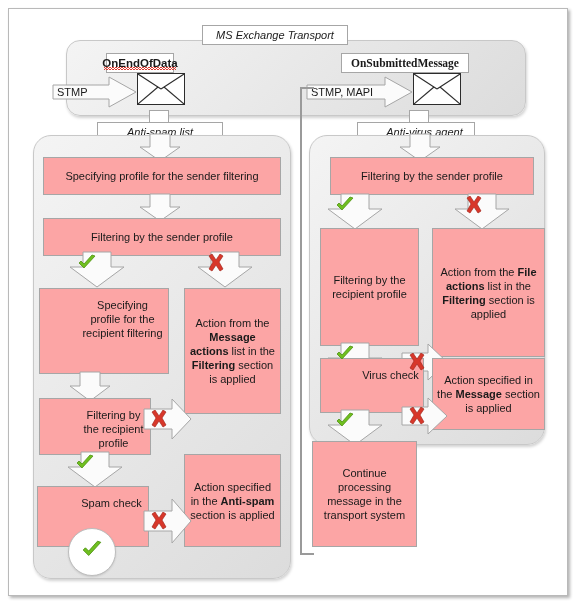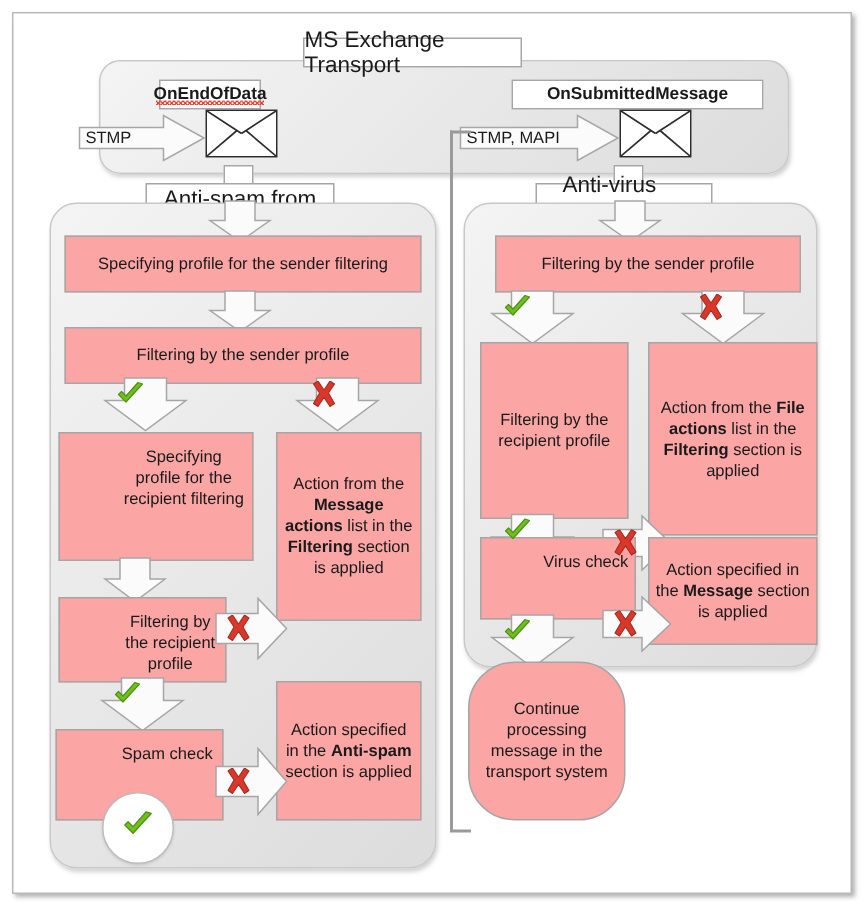--- a/index.html
+++ b/index.html
@@ -30,21 +30,21 @@
     border:1px solid #c8c8c8;border-radius:18px;
     background:linear-gradient(135deg,#f4f4f4 0%,#ebebeb 38%,#dcdcdc 100%);
     box-shadow:1px 2px 3px rgba(0,0,0,.18);
   }
   .panel.bar{border-radius:14px;}
 
   
   .caption{
     position:absolute;background:#ffffff;border:1px solid #a6a6a6;
     box-sizing:border-box;display:flex;align-items:center;justify-content:center;
-    font-size:15px;color:#1a1a1a;
+    font-style:italic;font-size:11px;color:#1a1a1a;
   }
   .caption.bold{font-style:normal;font-weight:bold;font-size:11.5px;}
 
   
   .squiggle{position:relative;}
   .squiggle::after{
     content:"";position:absolute;left:2px;right:2px;bottom:-1px;height:3px;
     background-image:
       linear-gradient(45deg,transparent 40%,#e03b2f 40%,#e03b2f 60%,transparent 60%),
       linear-gradient(-45deg,transparent 40%,#e03b2f 40%,#e03b2f 60%,transparent 60%);
@@ -103,21 +103,21 @@
 
   <div class="env" style="left:128px;top:64px;width:48px;height:32px;">
     <svg width="46" height="30" viewBox="0 0 46 30">
       <line x1="0" y1="0" x2="23" y2="15" stroke="#2c2c2c" stroke-width="1.1"></line>
       <line x1="46" y1="0" x2="23" y2="15" stroke="#2c2c2c" stroke-width="1.1"></line>
       <line x1="0" y1="30" x2="20" y2="13" stroke="#2c2c2c" stroke-width="1.1"></line>
       <line x1="46" y1="30" x2="26" y2="13" stroke="#2c2c2c" stroke-width="1.1"></line>
     </svg>
   </div>
 
-  <div class="caption bold" style="left:332px;top:44px;width:168px;height:20px;">
+  <div class="caption bold" style="left:332px;top:44px;width:128px;height:20px;font-family:Liberation Serif, serif;">
     <span>OnSubmittedMessage</span>
   </div>
 
   <div class="arr" style="left:298px;top:68px;">
     <svg width="106" height="30" viewBox="0 0 106 30">
       <polygon class="arrpoly" points="0,8 78,8 78,0 105,15 78,30 78,22 0,22"></polygon>
     </svg>
   </div>
   <div style="position:absolute;left:302px;top:74px;width:76px;height:18px;display:flex;align-items:center;justify-content:flex-start;font-size:11px;color:#1a1a1a;">
     <span>STMP, MAPI</span>
@@ -129,21 +129,21 @@
       <line x1="46" y1="0" x2="23" y2="15" stroke="#2c2c2c" stroke-width="1.1"></line>
       <line x1="0" y1="30" x2="20" y2="13" stroke="#2c2c2c" stroke-width="1.1"></line>
       <line x1="46" y1="30" x2="26" y2="13" stroke="#2c2c2c" stroke-width="1.1"></line>
     </svg>
   </div>
 
   <div class="plug" style="left:140px;top:101px;width:20px;height:14px;"></div>
   <div class="plug" style="left:400px;top:101px;width:20px;height:14px;"></div>
 
   <div class="caption" style="left:88px;top:113px;width:126px;height:20px;">
-    <span>Anti-spam from</span>
+    <span>Anti-spam list</span>
   </div>
   <div class="caption" style="left:348px;top:113px;width:118px;height:20px;padding-left:17px;">
     <span>Anti-virus agent</span>
   </div>
 
   <div class="panel" style="left:24px;top:126px;width:258px;height:444px;"></div>
 
   <div class="arr" style="left:130px;top:125px;">
     <svg width="42" height="28" viewBox="0 0 42 28">
       <polygon class="arrpoly" points="11,0 31,0 31,13 41,13 21,27 1,13 11,13"></polygon>
@@ -348,21 +348,21 @@
     <svg width="56" height="36" viewBox="0 0 56 36">
       <polygon class="arrpoly" points="14,0 42,0 42,15 55,15 28,35 1,15 14,15"></polygon>
     </svg>
   </div>
   <div class="ico" style="left:326px;top:403px;">
     <svg width="20" height="18" viewBox="0 0 20 18">
       <path d="M2,9 L7,14 L18,2 L15,1 L7,10 L4,7 Z" fill="#6fbf1f" stroke="#4f9212" stroke-width="0.8" stroke-linejoin="round"></path>
     </svg>
   </div>
 
-  <div class="box mid" style="left:303px;top:432px;width:105px;height:106px;border-radius:31px;">
+  <div class="box mid" style="left:303px;top:432px;width:105px;height:106px;">
     <span class="t">Continue processing message in the transport system</span>
   </div>
 
   <div class="line" style="left:291px;top:78px;width:1.5px;height:467px;"></div>
   <div class="line" style="left:291px;top:78px;width:14px;height:1.5px;"></div>
   <div class="line" style="left:291px;top:544px;width:14px;height:1.5px;"></div>
 
 </div>
 
 </body></html>

